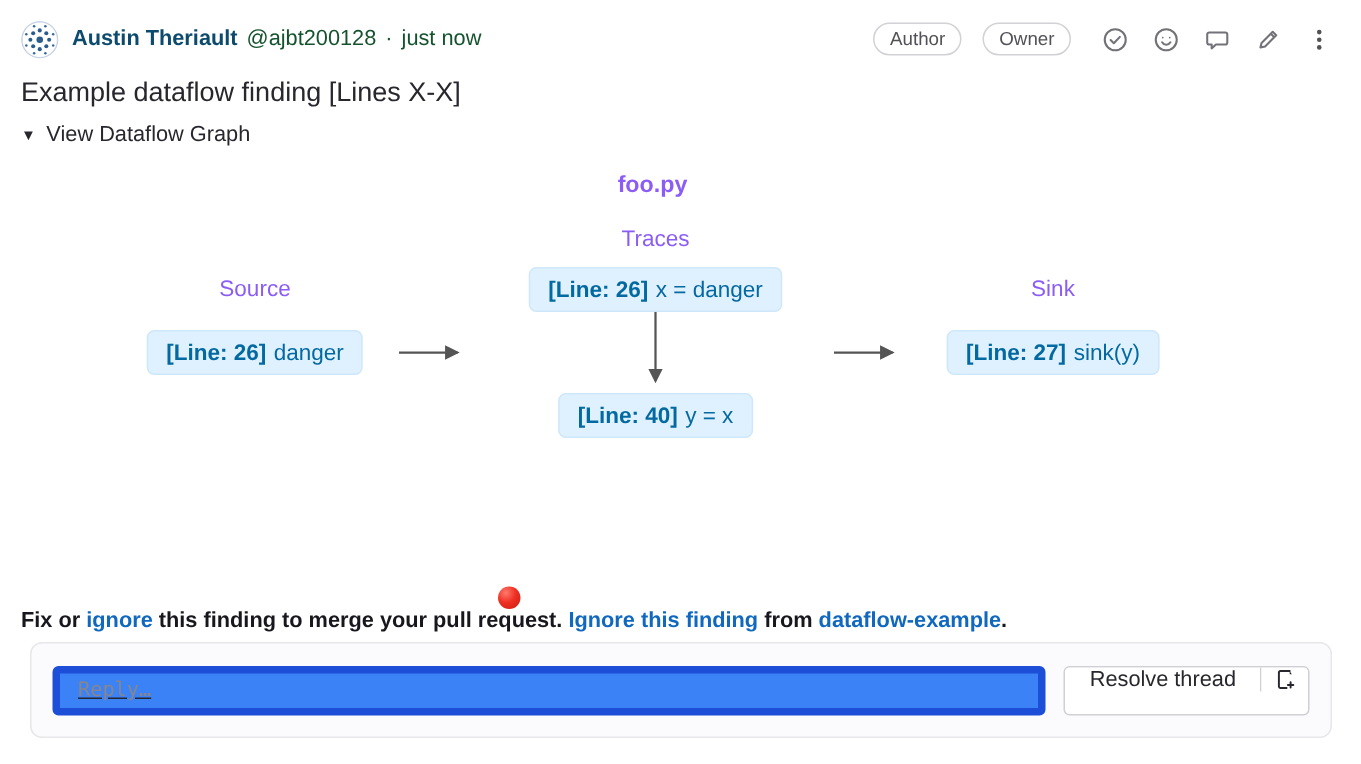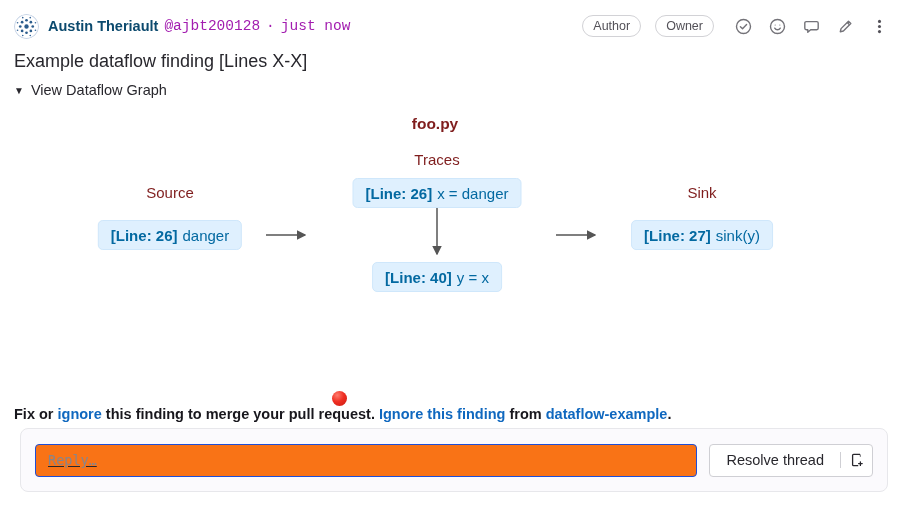--- a/index.html
+++ b/index.html
@@ -7,39 +7,39 @@
   .page {
     position:relative; width:907px; height:509px; background:#fff; overflow:hidden;
     font-family:"Liberation Sans", sans-serif; color:#28272d;
   }
 
   
   .header { position:absolute; top:12px; left:14px; right:18px; height:28px;
     display:flex; align-items:center; }
   .avatar { width:25px; height:25px; border-radius:50%; flex:0 0 auto; cursor:pointer; }
   .author-name { font-weight:bold; font-size:14.5px; color:#0c4a6e; margin-left:9px; cursor:pointer; }
-  .handle, .meta-dot, .timestamp { font-size:14.5px; color:#a21caf; margin-left:6px;font-family:Liberation Mono, monospace; }
+  .handle, .meta-dot, .timestamp { font-size:14.5px; color:#14532d; margin-left:6px; }
   .header-right { margin-left:auto; display:flex; align-items:center; }
   .badge {
     border:1px solid #d2d2d6; border-radius:11px; background:#fff;
     font-size:12.5px; color:#535158; padding:2px 10px; line-height:16px; margin-left:14px;
   }
   .icon-btn { background:none; border:none; margin-left:15px; padding:1px; cursor:pointer;
     display:flex; align-items:center; color:#737278; }
   .icon-btn svg { display:block; }
 
   
   .comment-body { position:absolute; top:51px; left:14px; font-size:18px; color:#28272d; }
   .graph-toggle { position:absolute; top:82px; left:14px; display:flex; align-items:center;
     font-size:14.5px; color:#28272d; cursor:pointer; background:none; border:none; }
   .toggle-arrow { font-size:10px; margin-right:7px; color:#28272d; }
 
   
   .graph { position:absolute; top:110px; left:0; width:907px; height:200px; }
-  .glabel { position:absolute; transform:translateX(-50%); font-size:15px; color:#7f1d1d;
+  .glabel { position:absolute; transform:translateX(-50%); font-size:15px; color:#8b5cf6;
     white-space:nowrap; }
   .glabel.bold { font-weight:bold; font-size:15.5px; }
   .gnode {
     position:absolute; transform:translateX(-50%);
     background:#dff0fe; border:1px solid #cfe7fb; border-radius:5px;
     height:30px; display:flex; align-items:center; padding:0 12px;
     font-size:15px; color:#0369a1; white-space:nowrap;
   }
   .gnode .line-label { font-weight:bold; margin-right:5px; }
   .edges { position:absolute; top:0; left:0; pointer-events:none; }
@@ -52,25 +52,25 @@
   .finding a { color:#1068bf; text-decoration:none; cursor:pointer; }
   .finding-text span, .finding-text a { font-weight:bold; }
 
   
   .reply-bar {
     position:absolute; top:428px; left:20px; width:868px; height:64px;
     background:#fbfafd; border:1px solid #e7e7eb; border-radius:8px;
     display:flex; align-items:center; padding:0 14px;
   }
   .reply-input {
-    flex:1; height:33px; border:1px solid #1d4ed8; border-radius:4px; background:#f97316;
+    flex:1; height:33px; border:5px solid #1d4ed8; border-radius:4px; background:#3b82f6;
     padding:0 12px; font-family:"DejaVu Sans Mono", monospace; font-size:13.5px; color:#28272d;text-decoration:underline;
   }
   .reply-input::placeholder { color:#86858d; }
-  .btn-group { display:flex; align-items:center; margin-left:12px; height:33px;
+  .btn-group { display:flex; align-items:flex-start; margin-left:12px; height:33px;
     border:1px solid #cfcfd4; border-radius:4px; background:#fff; overflow:hidden; }
   .resolve-btn { background:#fff; border:none; border-right:1px solid #cfcfd4;
     padding:0 16px; font-family:"Liberation Sans", sans-serif; font-size:14.5px;
     color:#28272d; cursor:pointer; }
   .new-issue-btn { background:#fff; border:none; width:31px; display:flex;
     align-items:center; justify-content:center; cursor:pointer; color:#28272d; }
 </style>
 </head>
 <body>
 

